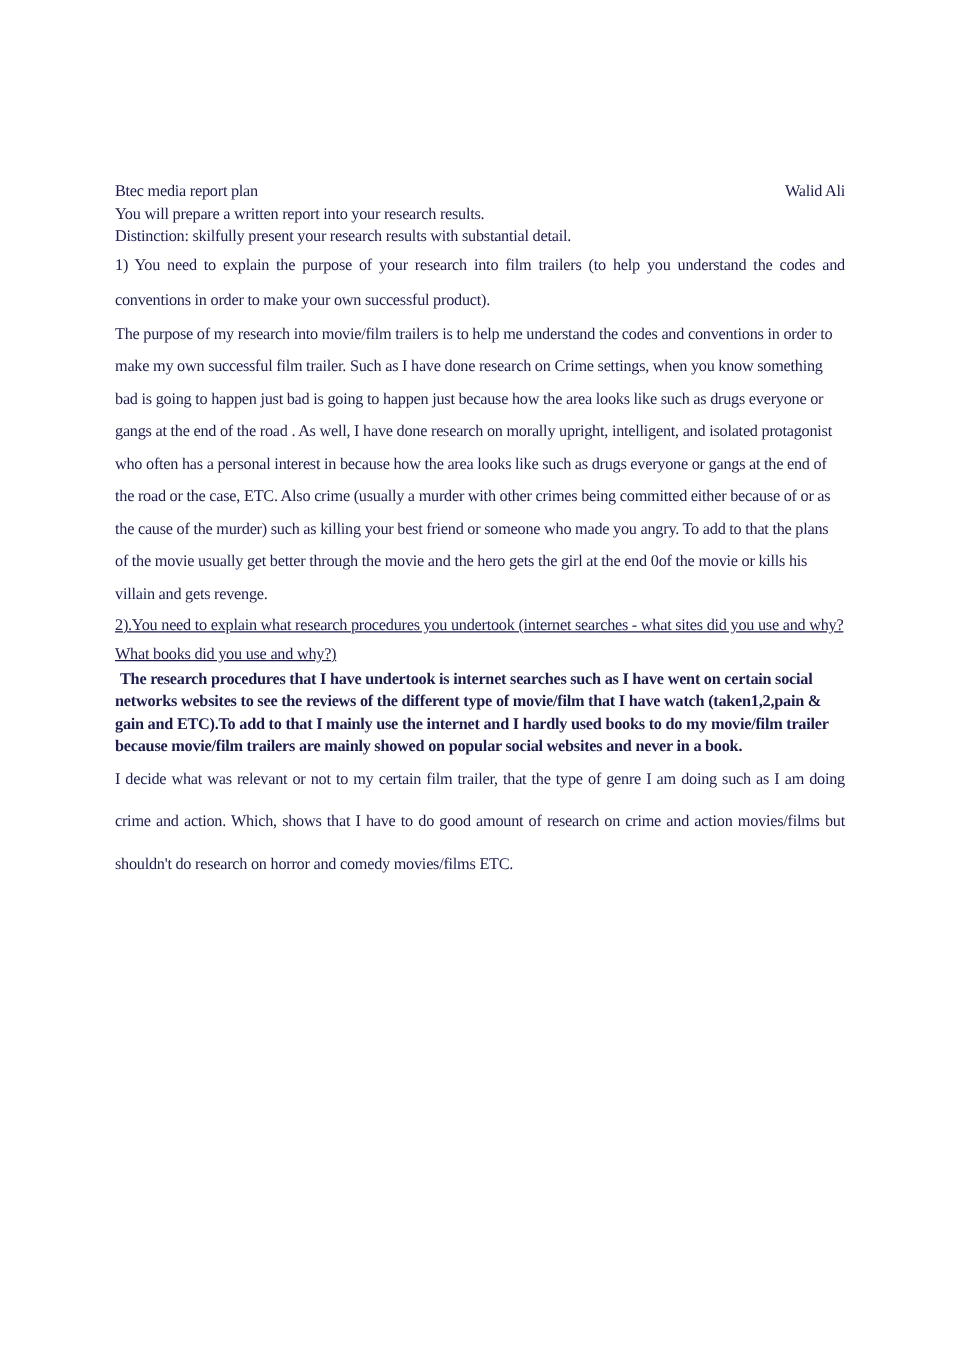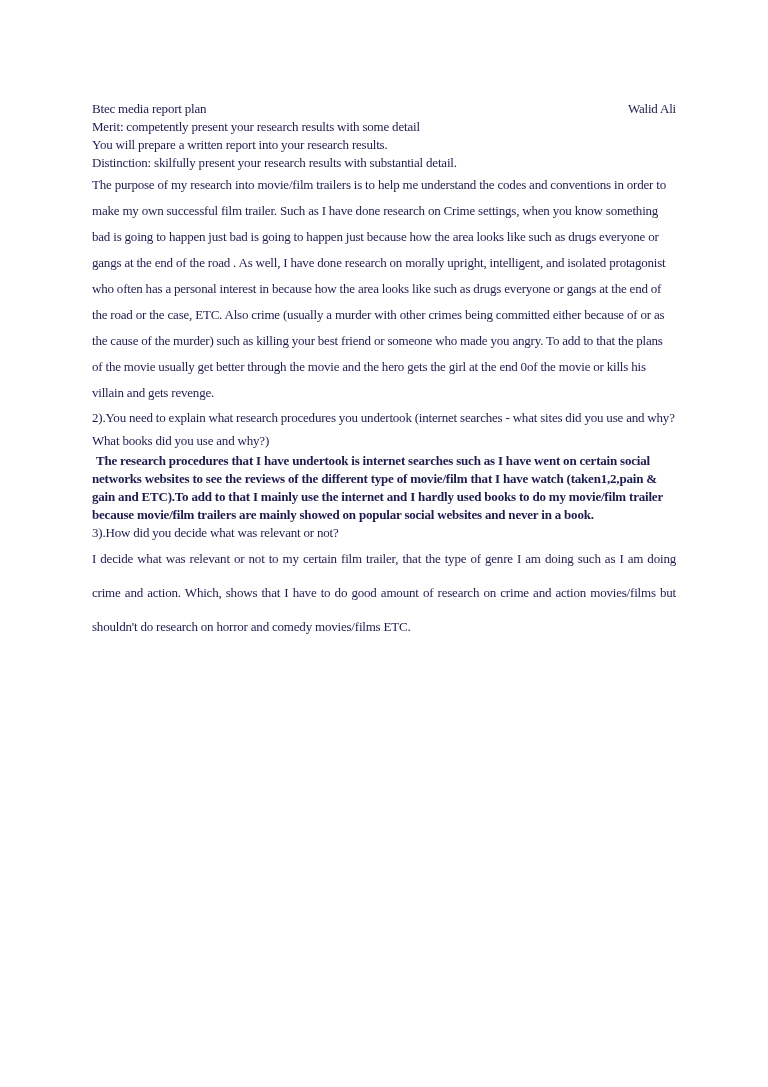--- a/index.html
+++ b/index.html
@@ -22,36 +22,37 @@
     color: #1c1c4f;
   }
   .page p { margin: 0; }
 
   .header-row {
     display: flex;
     justify-content: space-between;
     align-items: baseline;
   }
   .doc-title   { white-space: nowrap; }
-  .author-name { white-space: nowrap; }
+  .author-name { white-space: nowrap; margin-top: 44px; }
 
   .meta-line   { margin-top: 25px; }
 
   .question-1 {
     margin-top: 21px;
     line-height: 28px;
     text-align: justify;
   }
   .answer-1 {
     margin-top: 4px;
     line-height: 26px;
   }
   .question-2 {
     margin-top: 34px;
     line-height: 23px;
+    text-decoration: underline;
   }
   .answer-2 {
     margin-top: 4px;
     line-height: 18px;
     text-indent: 4px;
     font-weight: bold;
   }
   .question-3 {
     margin-top: 168px;
   }
@@ -66,30 +67,29 @@
 <body>
 
 <div class="page">
 
   <div class="header-row">
     <span class="doc-title">Btec media report plan</span>
     <span class="author-name">Walid Ali</span>
   </div>
 
 
-  <p class="meta-line">Merit: competently present your research results with some detail</p>
 
   <p class="meta-line">You will prepare a written report into your research results.</p>
 
   <p class="meta-line">Distinction: skilfully present your research results with substantial detail.</p>
 
+  <p class="question-1">1) You need to explain the purpose of your research into film trailers (to help you understand the codes and conventions in order to make your own successful product).</p>
 
   <p class="answer-1">The purpose of my research into movie/film trailers is to help me understand the codes and conventions in order to make my own successful film trailer. Such as I have done research on Crime settings, when you know something bad is going to happen just bad is going to happen just because how the area looks like such as drugs everyone or gangs at the end of the road . As well, I have done research on morally upright, intelligent, and isolated protagonist who often has a personal interest in because how the area looks like such as drugs everyone or gangs at the end of the road or the case, ETC. Also crime (usually a murder with other crimes being committed either because of or as the cause of the murder) such as killing your best friend or someone who made you angry. To add to that the plans of the movie usually get better through the movie and the hero gets the girl at the end 0of the movie or kills his villain and gets revenge.</p>
 
   <p class="question-2">2).You need to explain what research procedures you undertook (internet searches - what sites did you use and why? What books did you use and why?)</p>
 
   <p class="answer-2">The research procedures that I have undertook is internet searches such as I have went on certain social networks websites to see the reviews of the different type of movie/film that I have watch (taken1,2,pain &amp; gain and ETC).To add to that I mainly use the internet and I hardly used books to do my movie/film trailer because movie/film trailers are mainly showed on popular social websites and never in a book.</p>
 
-  <p class="question-3">3).How did you decide what was relevant or not?</p>
 
   <p class="answer-3">I decide what was relevant or not to my certain film trailer, that the type of genre I am doing such as I am doing crime and action. Which, shows that I have to do good amount of research on crime and action movies/films but shouldn't do research on horror and comedy movies/films ETC.</p>
 
 </div>
 
 </body></html>

